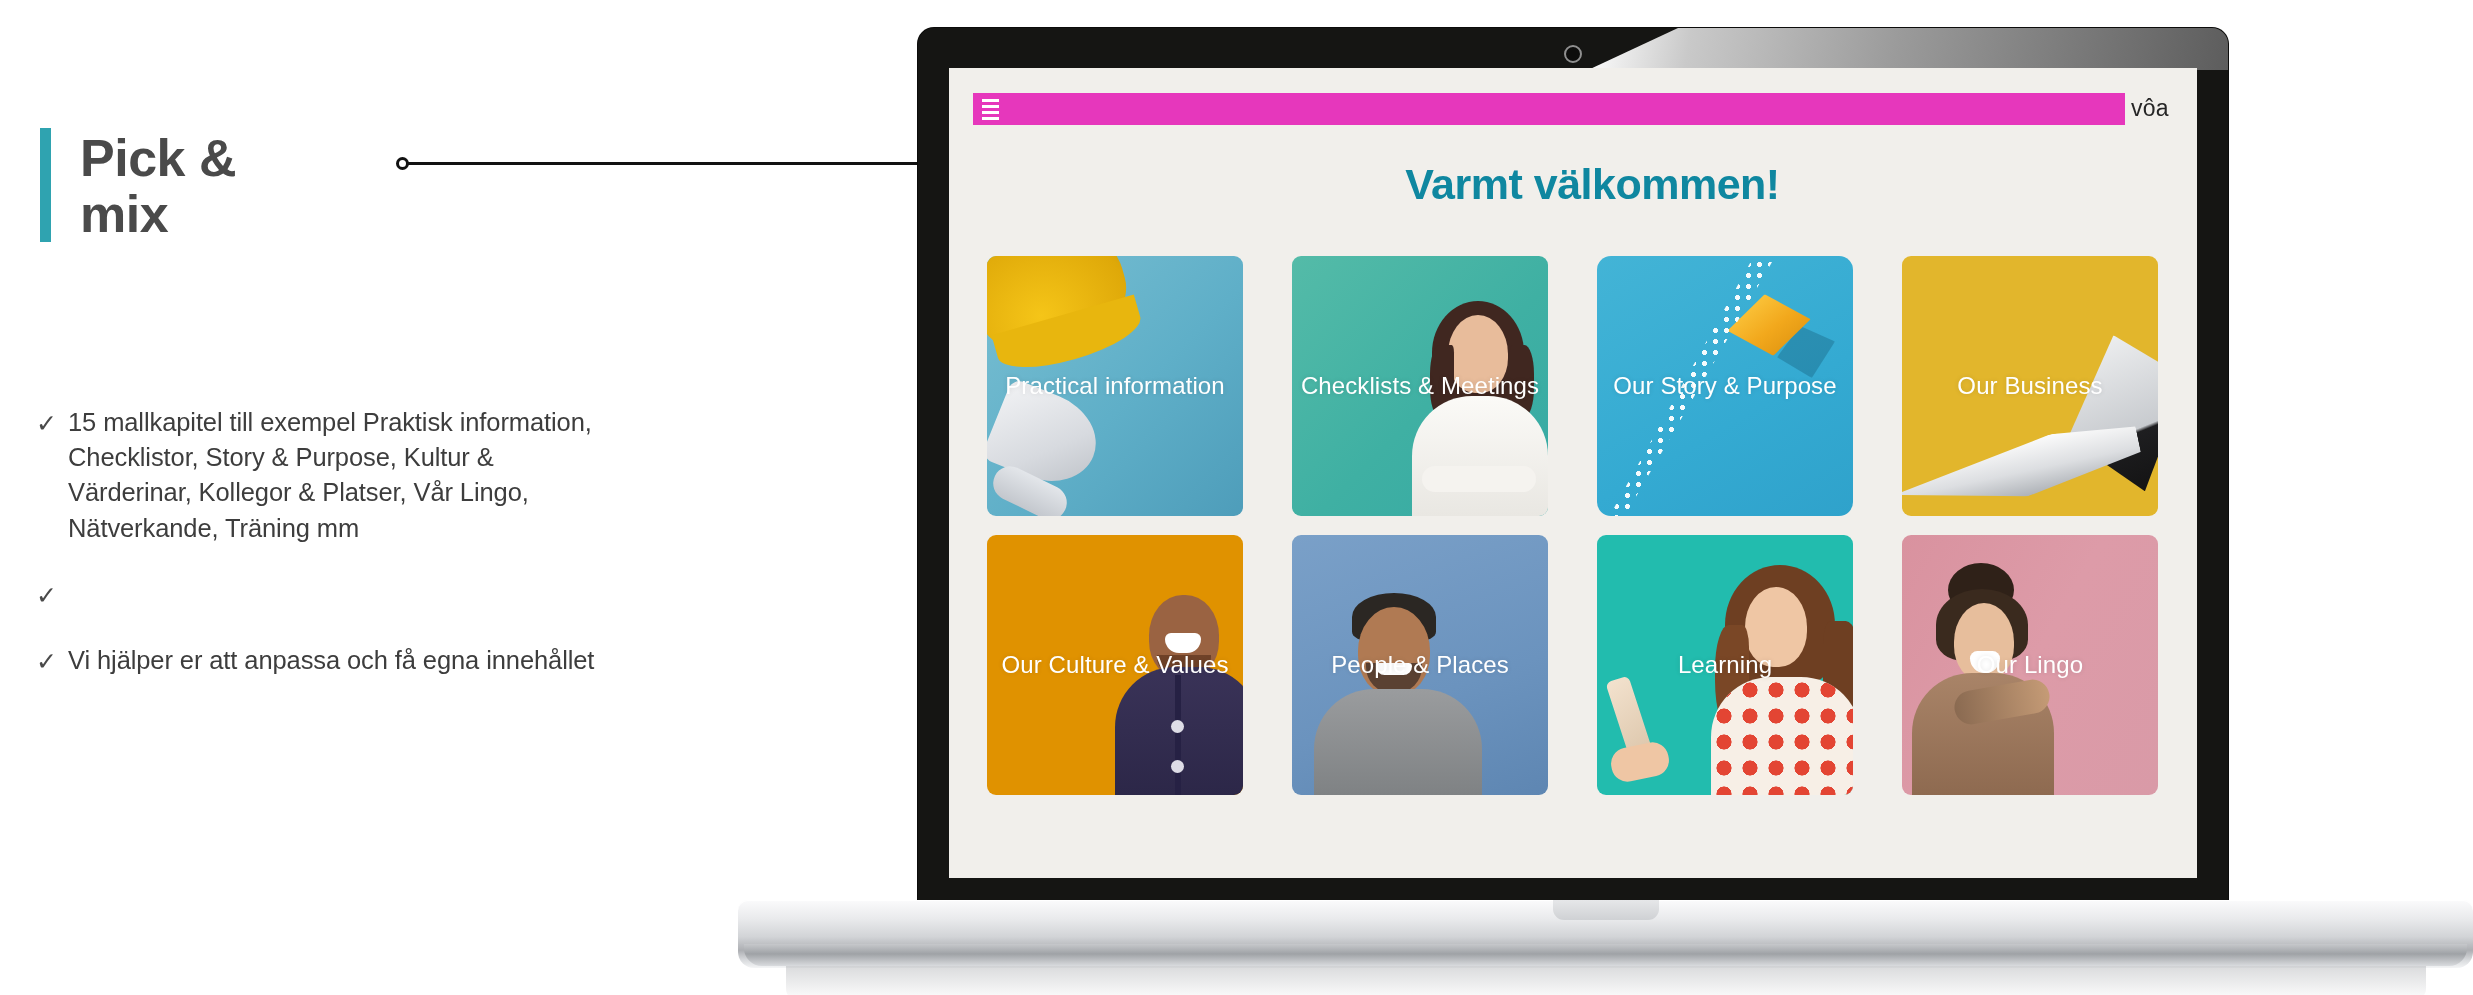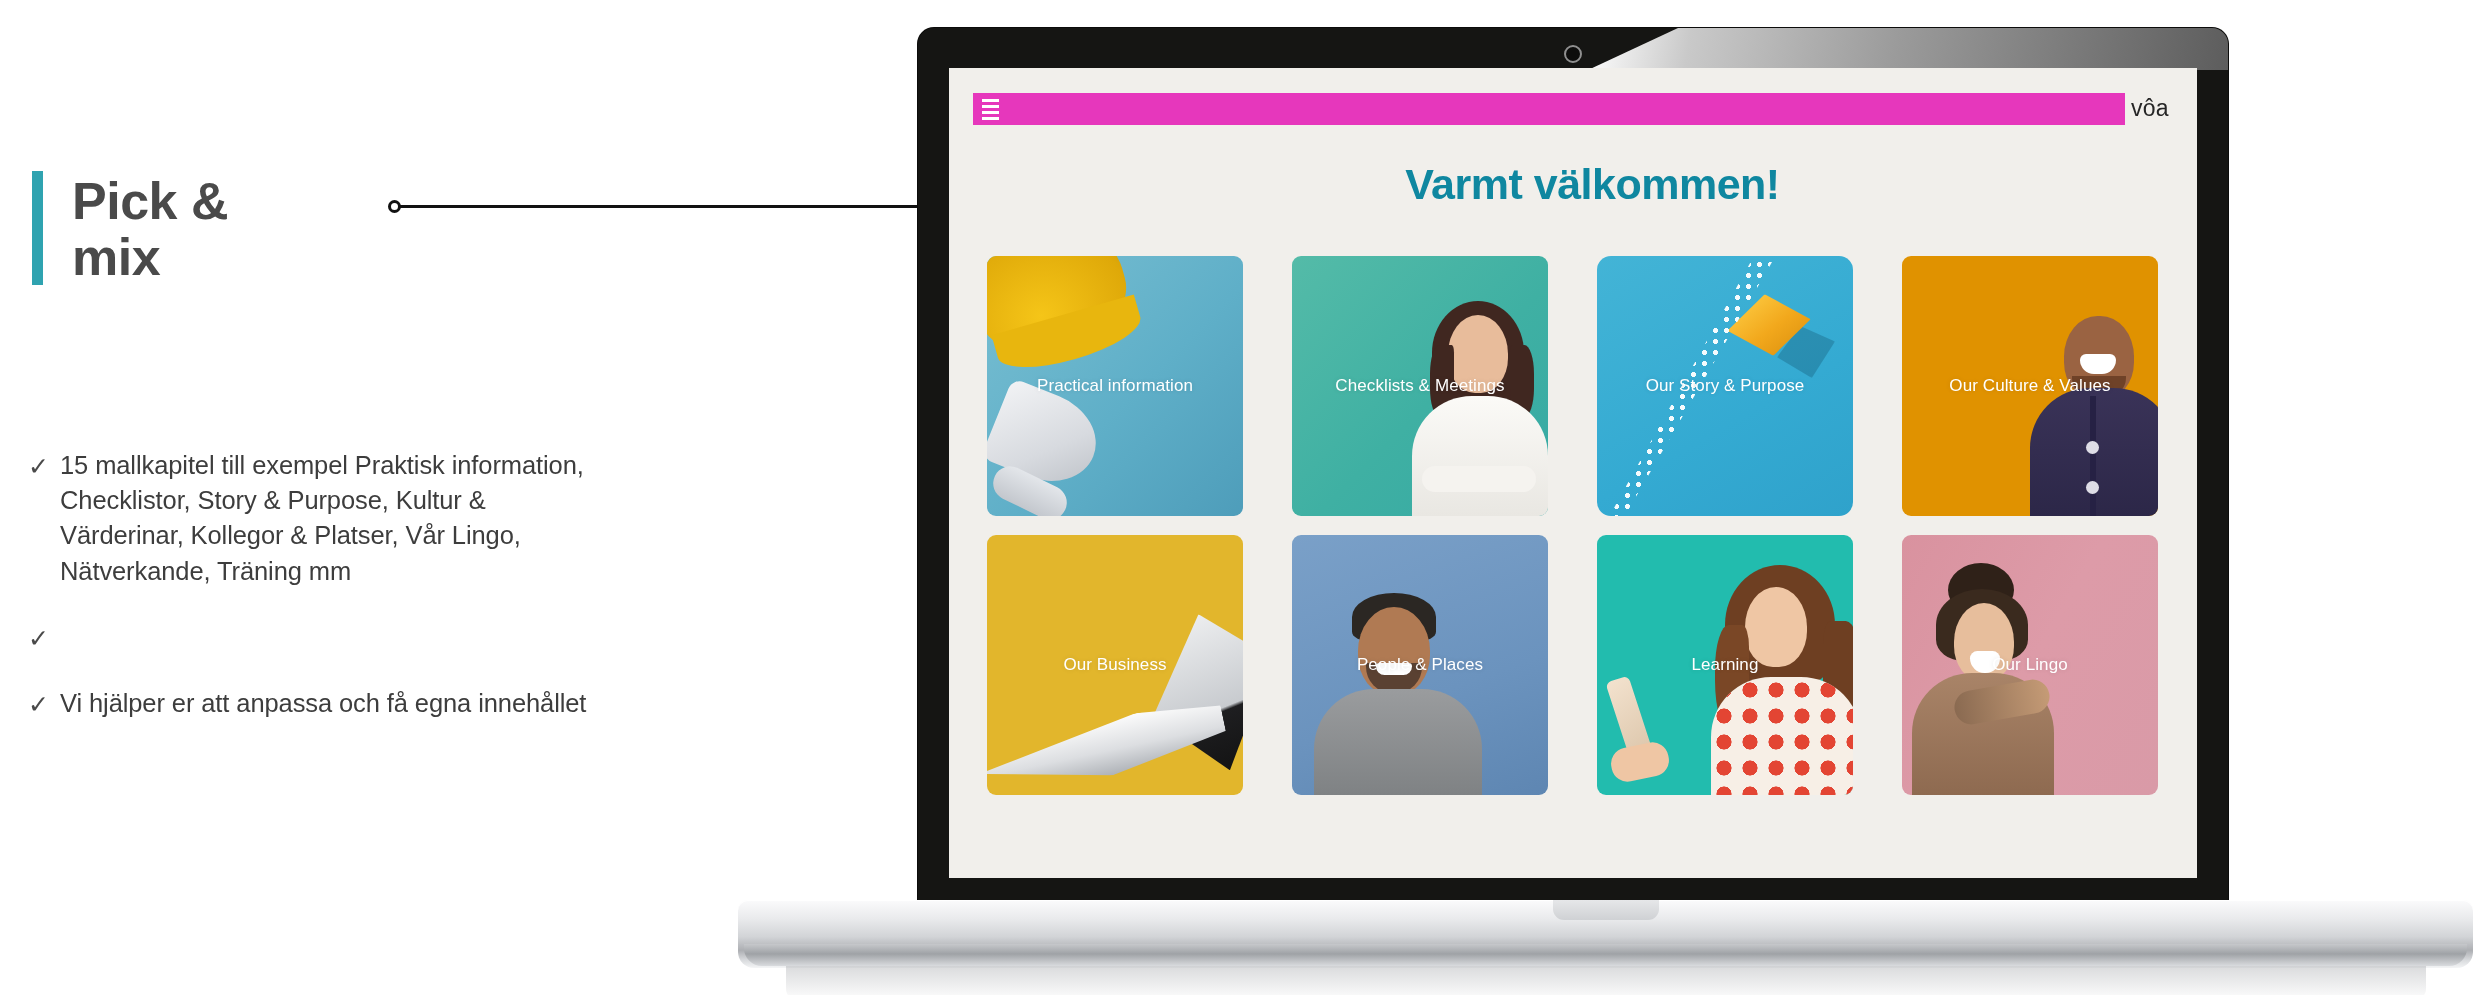--- a/index.html
+++ b/index.html
@@ -15,22 +15,22 @@
   #stage {
     position: relative;
     width: 2473px;
     height: 995px;
     background: #ffffff;
   }
 
   
   .left-panel {
     position: absolute;
-    left: 0; top: 0;
-    width: 950px; height: 774px; margin-top: 43px;
+    left: 8px; top: 0;
+    width: 950px; height: 774px;
   }
 
   .title-block {
     position: absolute;
     left: 32px;
     top: 128px;
     display: flex;
     align-items: stretch;
   }
   .title-accent {
@@ -214,21 +214,21 @@
     border-radius: 9px;
     overflow: hidden;
     display: flex;
     align-items: center;
     justify-content: center;
   }
   .tile-label {
     position: relative;
     z-index: 6;
     color: #ffffff;
-    font-size: 17px;
+    font-size: 24px;
     letter-spacing: 0.1px;
     text-align: left;
     padding: 0 8px;
     text-shadow: 0 0 5px rgba(0,0,0,0.12);
   }
 
   
   .art { position: absolute; inset: 0; z-index: 1; overflow: hidden; }
 
   
@@ -483,43 +483,43 @@
             <div class="tile-label">Checklists &amp; Meetings</div>
           </div>
 
           <div class="tile" style="background:linear-gradient(150deg,#43B4D6 0%,#34AAD2 60%,#2FA2CB 100%);border-radius:14px;">
             <div class="art">
               <div class="boat-shadow"></div>
               <div class="boat"></div>
               <div class="dotted-trail"></div>
             </div>
             <div class="tile-label">Our Story &amp; Purpose</div>
+          </div>
+
+          <div class="tile" style="background:#E2B62C;">
+            <div class="art">
+              <div class="plane-tail"></div>
+              <div class="plane-wing"></div>
+            </div>
+            <div class="tile-label">Our Business</div>
           </div>
 
           <div class="tile" style="background:#E09200;">
             <div class="art">
               <div class="person" style="right:-18px;width:152px;height:216px;">
                 <div class="head" style="left:40px;top:16px;width:70px;height:84px;background:#9A6342;border-radius:48% 48% 45% 45%;"></div>
                 <div style="position:absolute;left:56px;top:54px;width:36px;height:20px;background:#FFFFFF;border-radius:6px 6px 14px 14px;"></div>
                 <div style="position:absolute;left:48px;top:76px;width:54px;height:20px;background:#6F4228;border-radius:0 0 18px 18px;"></div>
                 <div class="body" style="left:6px;width:144px;height:128px;background:linear-gradient(180deg,#3A3358 0%,#2C2748 100%);"></div>
                 <div style="position:absolute;bottom:0;left:66px;width:6px;height:120px;background:#262144;"></div>
                 <div style="position:absolute;bottom:22px;left:62px;width:13px;height:13px;background:#DEDDE6;border-radius:50%;"></div>
                 <div style="position:absolute;bottom:62px;left:62px;width:13px;height:13px;background:#DEDDE6;border-radius:50%;"></div>
               </div>
             </div>
             <div class="tile-label">Our Culture &amp; Values</div>
-          </div>
-
-          <div class="tile" style="background:#E2B62C;">
-            <div class="art">
-              <div class="plane-tail"></div>
-              <div class="plane-wing"></div>
-            </div>
-            <div class="tile-label">Our Business</div>
           </div>
 
           <div class="tile" style="background:linear-gradient(160deg,#7AA0C8 0%,#6B93BE 60%,#5E86B2 100%);">
             <div class="art">
               <div class="person" style="left:22px;width:168px;height:206px;">
                 <div class="hair" style="left:38px;top:4px;width:84px;height:48px;background:#2B2723;"></div>
                 <div class="head" style="left:44px;top:18px;width:72px;height:88px;background:#B07A53;"></div>
                 <div style="position:absolute;left:52px;top:74px;width:56px;height:30px;background:#5A4132;border-radius:0 0 26px 26px;"></div>
                 <div style="position:absolute;left:62px;top:74px;width:36px;height:12px;background:#FFFFFF;border-radius:4px 4px 10px 10px;"></div>
                 <div class="body" style="left:0;width:168px;height:106px;background:linear-gradient(180deg,#9A9C9E 0%,#7F8284 100%);"></div>

